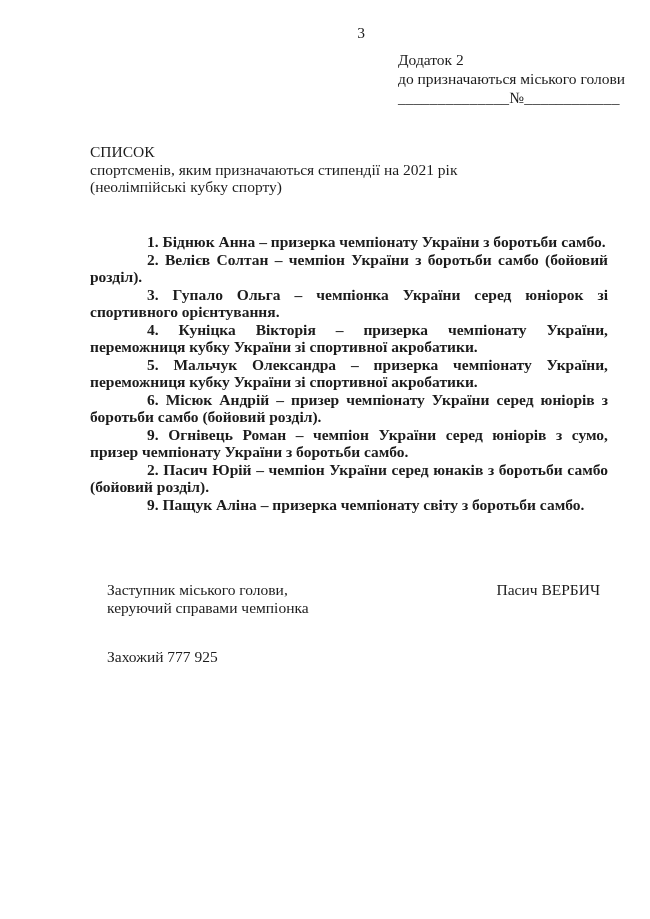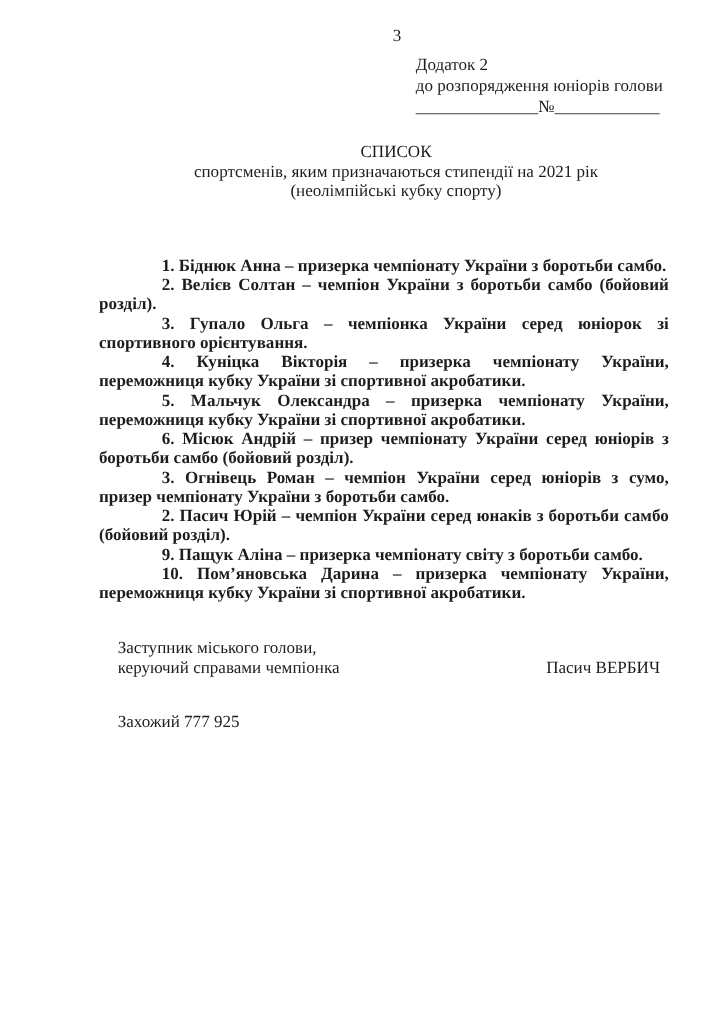--- a/index.html
+++ b/index.html
@@ -21,34 +21,34 @@
   .page-number {
     position: absolute;
     top: 24px;
     left: 351px;
     width: 20px;
     text-align: center;
   }
   .header-block {
     position: absolute;
     top: 51px;
-    left: 378px;
+    left: 398px;
     width: 240px;
     line-height: 18.8px;
     white-space: nowrap;
   }
   .header-block .num-line {
     letter-spacing: 0.2px;
   }
   .title-block {
     position: absolute;
-    top: 130px;
+    top: 143px;
     left: 90px;
     width: 540px;
-    text-align: center;
+    text-align: left;
   }
   .list-block {
     position: absolute;
     top: 233px;
     left: 90px;
     width: 518px;
     text-align: justify;
     font-weight: bold;
   }
   .list-block .item {
@@ -56,21 +56,21 @@
     padding: 0;
     text-indent: 57px;
   }
   .signature-block {
     position: absolute;
     top: 581px;
     left: 107px;
     width: 493px;
     display: flex;
     justify-content: space-between;
-    align-items: flex-end;
+    align-items: flex-start;
     gap: 36px;
   }
   .signature-left {
     text-align: left;
   }
   .signature-name {
     white-space: nowrap;
   }
   .footer-note {
     position: absolute;
@@ -80,41 +80,40 @@
 </style>
 </head>
 <body>
 
 <div class="page">
 
   <div class="page-number">3</div>
 
   <div class="header-block">
     <div>Додаток 2</div>
-    <div>до розпорядження юніорів голови</div>
+    <div>до призначаються міського голови</div>
     <div class="num-line">______________№____________</div>
   </div>
 
   <div class="title-block">
     <div>СПИСОК</div>
     <div>спортсменів, яким призначаються стипендії на 2021 рік</div>
     <div>(неолімпійські кубку спорту)</div>
   </div>
 
   <div class="list-block">
       <p class="item">1. Біднюк Анна – призерка чемпіонату України з боротьби самбо.</p>
       <p class="item">2. Велієв Солтан – чемпіон України з боротьби самбо (бойовий розділ).</p>
       <p class="item">3. Гупало Ольга – чемпіонка України серед юніорок зі спортивного орієнтування.</p>
       <p class="item">4. Куніцка Вікторія – призерка чемпіонату України, переможниця кубку України зі спортивної акробатики.</p>
       <p class="item">5. Мальчук Олександра – призерка чемпіонату України, переможниця кубку України зі спортивної акробатики.</p>
       <p class="item">6. Місюк Андрій – призер чемпіонату України серед юніорів з боротьби самбо (бойовий розділ).</p>
-      <p class="item">3. Огнівець Роман – чемпіон України серед юніорів з сумо, призер чемпіонату України з боротьби самбо.</p>
+      <p class="item">9. Огнівець Роман – чемпіон України серед юніорів з сумо, призер чемпіонату України з боротьби самбо.</p>
       <p class="item">2. Пасич Юрій – чемпіон України серед юнаків з боротьби самбо (бойовий розділ).</p>
       <p class="item">9. Пащук Аліна – призерка чемпіонату світу з боротьби самбо.</p>
-      <p class="item">10. Пом’яновська Дарина – призерка чемпіонату України, переможниця кубку України зі спортивної акробатики.</p>
     </div>
 
   <div class="signature-block">
     <div class="signature-left">
       <div>Заступник міського голови,</div>
       <div>керуючий справами чемпіонка</div>
     </div>
     <div class="signature-name">Пасич ВЕРБИЧ</div>
   </div>
 

